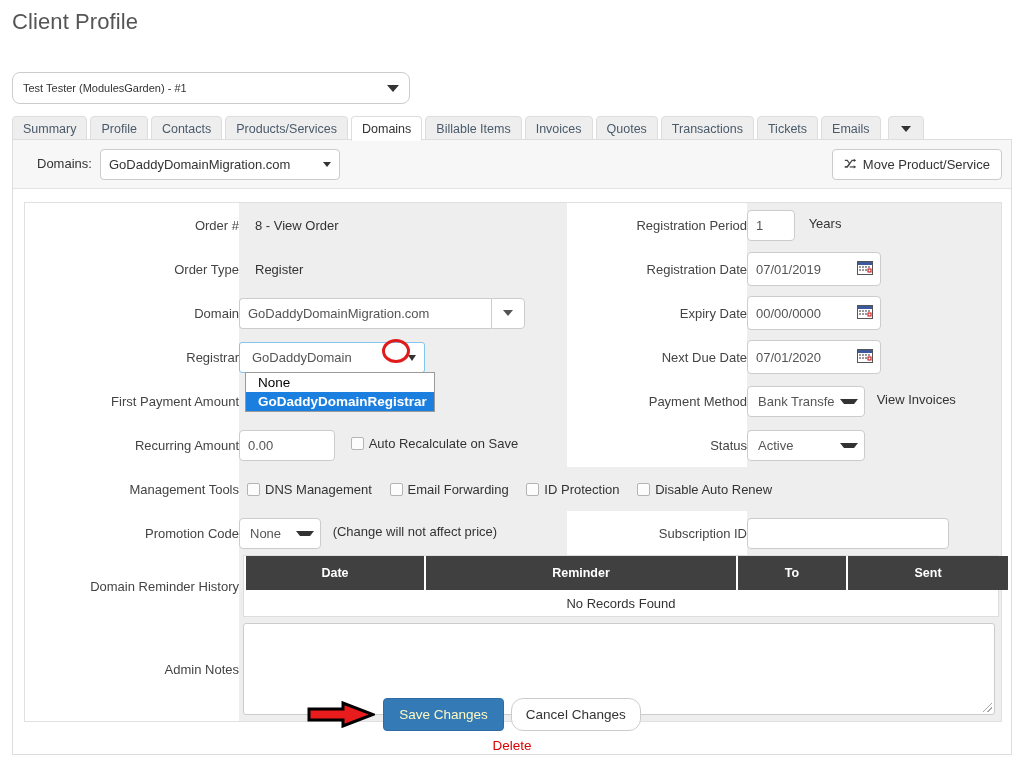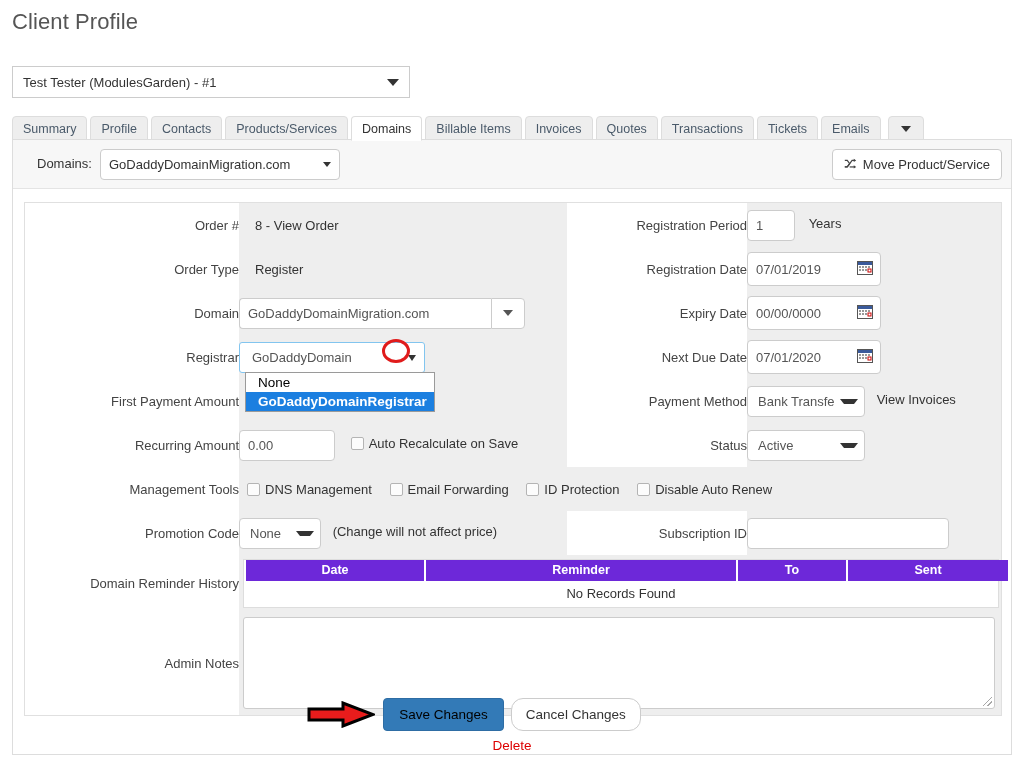--- a/index.html
+++ b/index.html
@@ -16,27 +16,27 @@
 
   
   .page-title {
     position: absolute; left: 12px; top: 9px;
     font-size: 22px; font-weight: 400; color: #555555;
     letter-spacing: .1px;
   }
 
   
   .client-select {
-    position: absolute; left: 12px; top: 66px;
+    position: absolute; left: 12px; top: 72px;
     width: 398px; height: 32px;
-    border: 1px solid #cccccc; border-radius: 0;
+    border: 1px solid #cccccc; border-radius: 8px;
     background: #ffffff;
     display: flex; align-items: center;
     padding: 0 10px;
-    font-size: 13px; color: #333333;
+    font-size: 11px; color: #333333;
   }
   .client-select .caret {
     margin-left: auto;
     width: 0; height: 0;
     border-left: 6px solid transparent;
     border-right: 6px solid transparent;
     border-top: 7px solid #333333;
   }
 
   
@@ -297,25 +297,25 @@
   }
 
   
   .rh-table {
     width: 100%;
     border-collapse: separate;
     border-spacing: 2px 0;
     table-layout: fixed;
   }
   .rh-table th {
-    background: #6d28d9;
+    background: #404040;
     color: #ffffff;
     font-size: 12.5px;
     font-weight: bold;
-    height: 21px;
+    height: 34px;
     text-align: center;
     border: 0;
   }
   .rh-wrap {
     background: #ffffff;
     border: 1px solid #dddddd;
     width: 756px;
   }
   .rh-empty {
     height: 26px;
@@ -344,21 +344,21 @@
   .footer {
     position: absolute; left: 0; right: 0; top: 558px;
     height: 58px;
     display: flex; flex-direction: column; align-items: center;
   }
   .btn-row { display: flex; align-items: center; gap: 7px; position: relative; }
   .btn-primary {
     background: #337ab7;
     border: 1px solid #2e6da4;
     border-radius: 4px;
-    color: #000000;
+    color: #fef9c3;
     font-size: 13.5px;
     height: 33px;
     padding: 0 15px;
     display: flex; align-items: center;
   }
   .btn-default {
     background: #ffffff;
     border: 1px solid #cccccc;
     border-radius: 12px;
     color: #333333;

